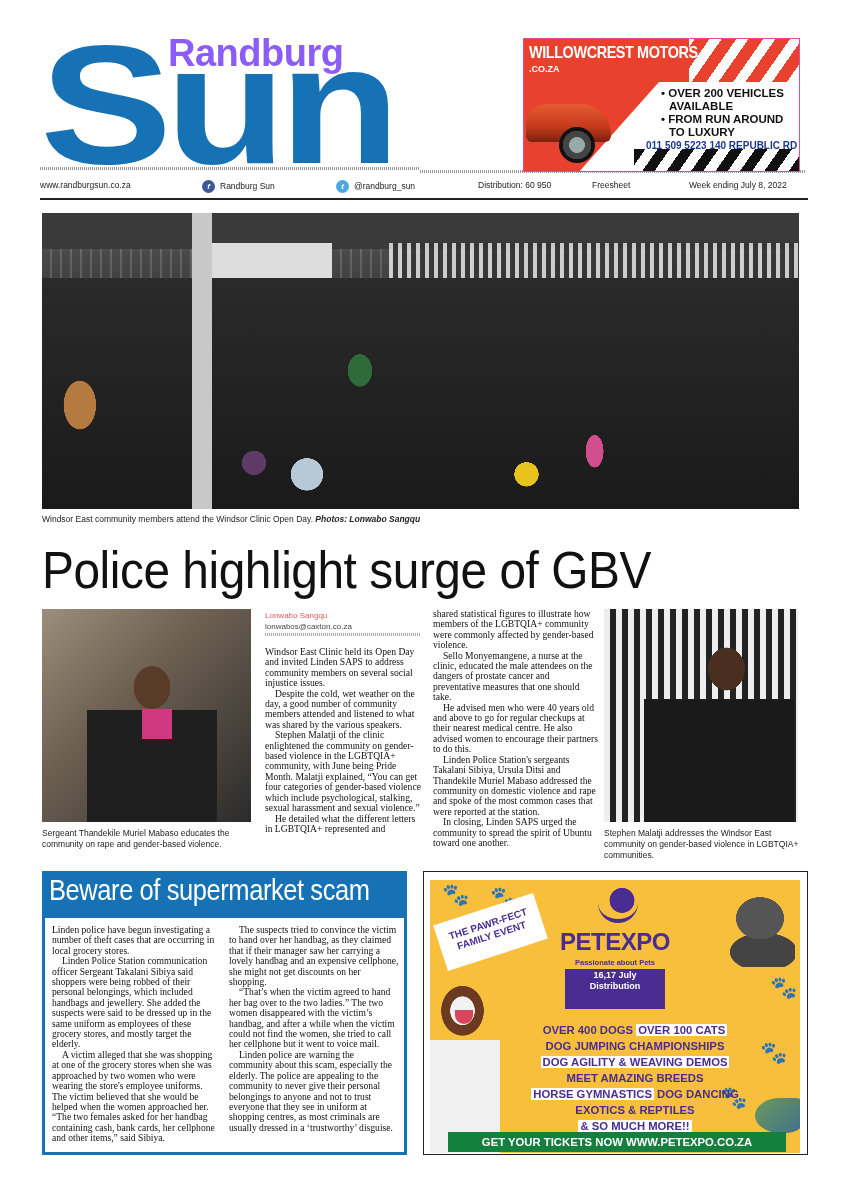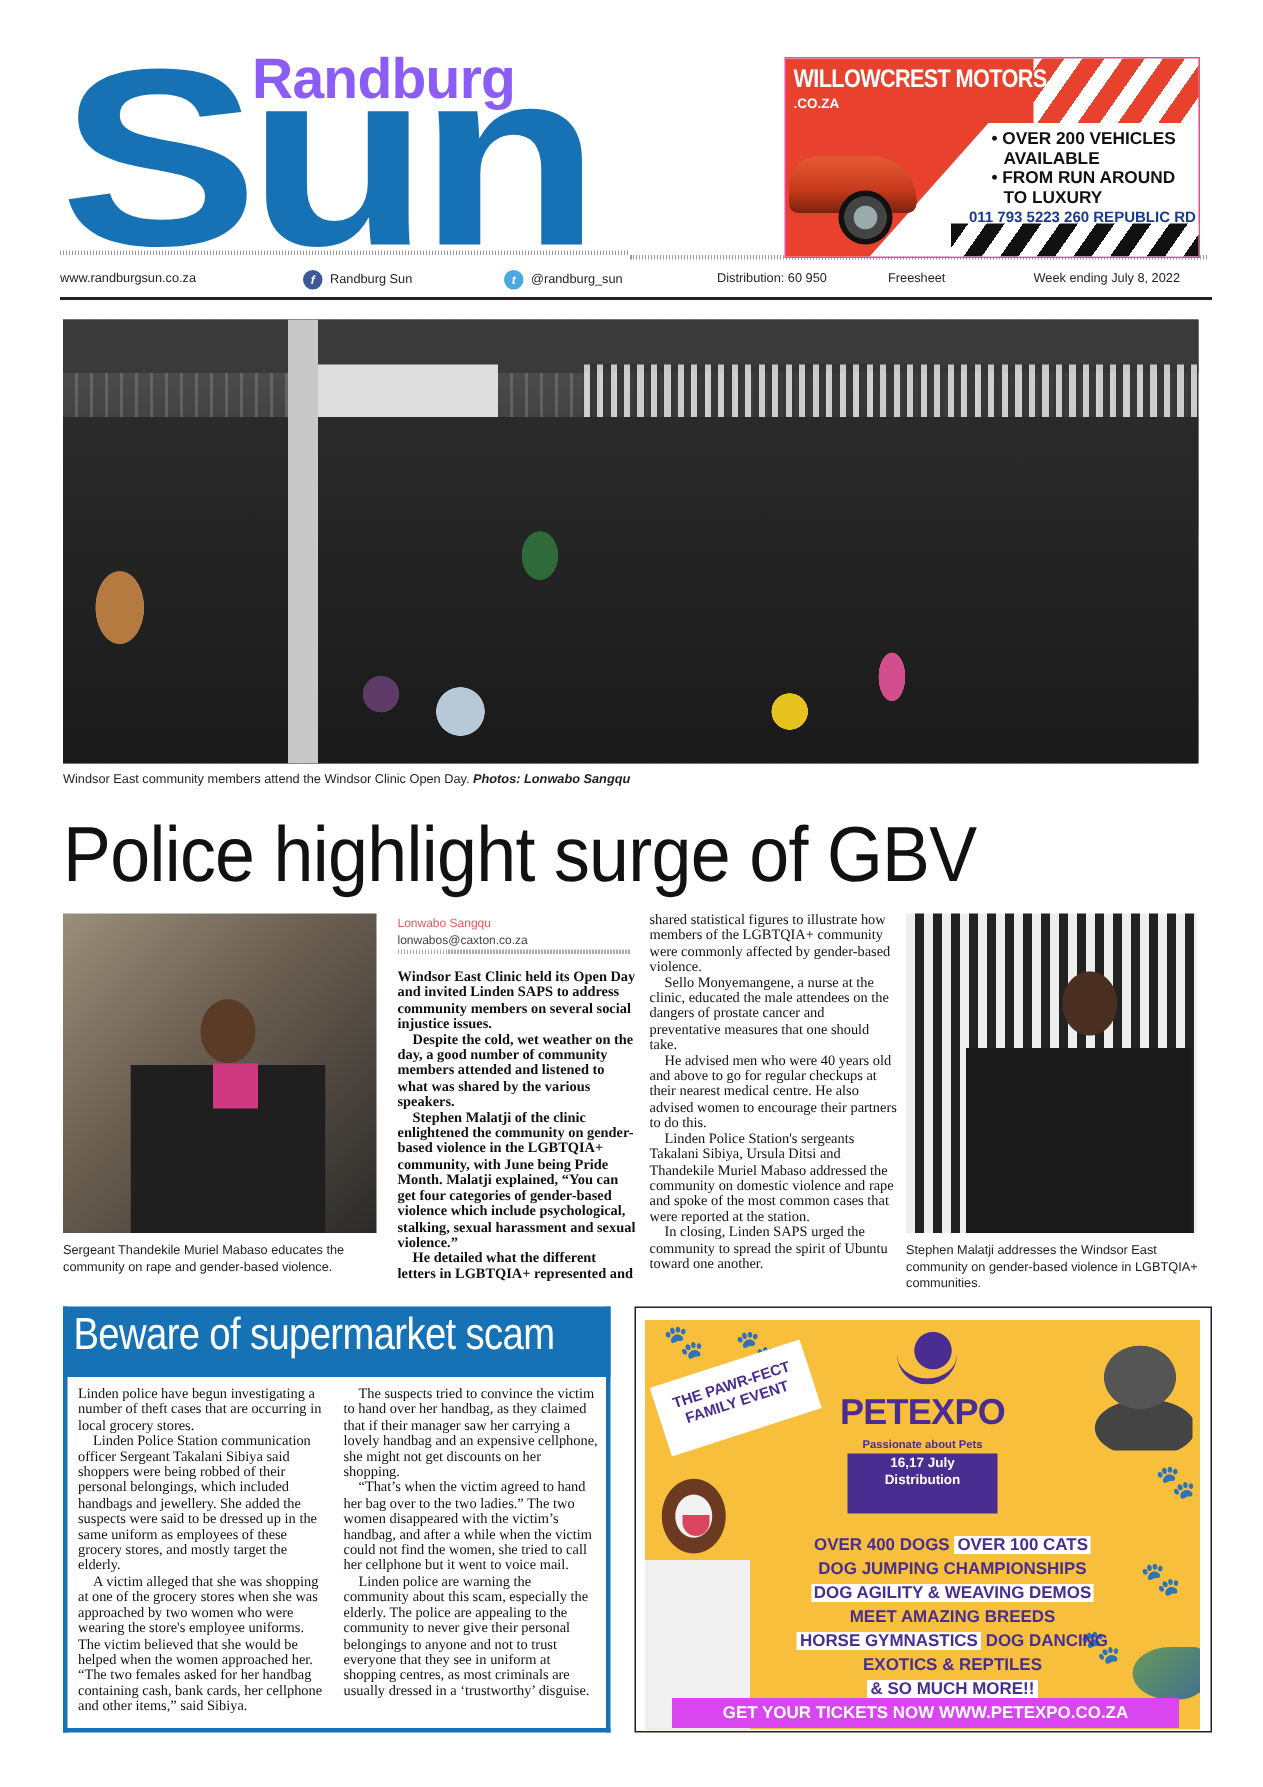--- a/index.html
+++ b/index.html
@@ -63,21 +63,21 @@
   .photo-right .person { position: absolute; left: 40px; top: 20px; width: 150px; height: 200px; background: radial-gradient(ellipse 30px 35px at 55% 20%, #4a2f20 60%, transparent 62%), linear-gradient(180deg, transparent 0 35%, #1a1a1a 35%); border-radius: 50px 50px 0 0; }
 
   
   .byline { left: 265px; top: 610px; font-family: "Liberation Sans", sans-serif; font-size: 8px; line-height: 11px; }
   .byline .name { color: #e8575a; }
   .byline .email { color: #444; }
   .byline-rule { left: 265px; top: 633px; width: 155px; height: 3px; background-image: repeating-linear-gradient(90deg, #aaa 0 1px, transparent 1px 2px); }
   .col { font-family: "Liberation Serif", serif; font-size: 9.6px; line-height: 10.4px; color: #111; text-align: left; }
   .col p { text-indent: 0; }
   .col p + p { text-indent: 10px; }
-  .col1 { left: 265px; top: 647px; width: 160px; font-weight: bold; }
+  .col1 { left: 265px; top: 647px; width: 160px; }
   .col2 { left: 433px; top: 609px; width: 165px; }
   .col2 p:first-child { text-indent: 0; }
 
   
   .scam-box { left: 42px; top: 871px; width: 365px; height: 284px; border: 3px solid #1672b5; border-top: none; }
   .scam-head { left: 42px; top: 871px; width: 365px; height: 47px; background: #1672b5; }
   .scam-head span { position: absolute; left: 7px; top: 2px; font-family: "Liberation Sans", sans-serif; font-size: 30px; color: #fff; transform: scaleX(0.85); transform-origin: left top; white-space: nowrap; letter-spacing: -0.5px; }
   .scam-col1 { left: 52px; top: 925px; width: 163px; }
   .scam-col2 { left: 229px; top: 925px; width: 170px; }
 
@@ -90,21 +90,21 @@
   .pet-ad .tagline { position: absolute; left: 125px; top: 78px; width: 120px; text-align: center; font-family: "Liberation Sans", sans-serif; font-weight: 700; font-size: 7.5px; color: #4a2d91; }
   .pet-ad .date-box { position: absolute; left: 135px; top: 89px; width: 100px; height: 40px; background: #4a2d91; color: #fff; text-align: center; font-family: "Liberation Sans", sans-serif; font-weight: 700; font-size: 9px; line-height: 11px; padding-top: 1px; }
   .pet-ad .cat { position: absolute; left: 295px; top: 12px; width: 70px; height: 75px; background: radial-gradient(ellipse 25px 22px at 50% 35%, #555 95%, transparent 97%), radial-gradient(ellipse 35px 20px at 55% 80%, #444 95%, transparent 97%); }
   .pet-ad .dog { position: absolute; left: -5px; top: 82px; width: 75px; height: 195px; background: radial-gradient(ellipse 30px 35px at 50% 25%, #f2f2f2 40%, #6b3a20 42% 70%, transparent 72%), linear-gradient(180deg, transparent 0 40%, #f0f0f0 40%); }
   .pet-ad .tongue { position: absolute; left: 25px; top: 130px; width: 18px; height: 14px; border-radius: 0 0 10px 10px; background: #d9455c; }
   .pet-ad .chameleon { position: absolute; left: 325px; top: 218px; width: 50px; height: 35px; border-radius: 50% 20% 40% 50%; background: linear-gradient(135deg, #6a9a5a, #3f6f8f); }
   .pet-ad .paw { position: absolute; font-size: 22px; color: #fff; opacity: 0.9; }
   .pet-ad .big-title { position: absolute; left: 62px; top: 113px; width: 300px; text-align: center; font-family: "Liberation Sans", sans-serif; font-weight: 700; font-style: italic; font-size: 15px; color: #4a2d91; letter-spacing: -0.3px; }
   .pet-ad .features { position: absolute; left: 70px; top: 142px; width: 270px; text-align: center; font-family: "Liberation Sans", sans-serif; font-weight: 700; font-size: 11.3px; line-height: 16px; color: #4a2d91; }
   .pet-ad .features .hl { background: #fff; padding: 0 2px; }
-  .pet-ad .tickets { position: absolute; left: 18px; top: 252px; width: 338px; height: 20px; background: #d946ef; color: #fff; text-align: center; font-family: "Liberation Sans", sans-serif; font-weight: 700; font-size: 11.3px; line-height: 20px; }
+  .pet-ad .tickets { position: absolute; left: 18px; top: 252px; width: 338px; height: 20px; background: #15803d; color: #fff; text-align: center; font-family: "Liberation Sans", sans-serif; font-weight: 700; font-size: 11.3px; line-height: 20px; }
 </style>
 </head>
 <body>
 
 <div class="abs mast-sun">Sun</div>
 <div class="abs mast-randburg">Randburg</div>
 <div class="abs dotted-rule"></div>
 <div class="abs dotted-rule2"></div>
 
 <div class="abs car-ad">
@@ -113,21 +113,21 @@
   <div class="diag"></div>
   <div class="stripes-bot"></div>
   <div class="car"></div>
   <div class="wheel"></div>
   <div class="brand">WILLOWCREST MOTORS</div>
   <div class="brand-sub">.CO.ZA</div>
   <div class="bullets">
     <div>• OVER 200 VEHICLES AVAILABLE</div>
     <div>• FROM RUN AROUND TO LUXURY</div>
   </div>
-  <div class="phone">011 793 5223 260 REPUBLIC RD</div>
+  <div class="phone">011 509 5223 140 REPUBLIC RD</div>
 </div>
 
 <div class="abs infobar">
   <span style="left:0">www.randburgsun.co.za</span>
   <span style="left:162px"><i class="social-icon fb">f</i><b style="font-weight:400">Randburg Sun</b></span>
   <span style="left:296px"><i class="social-icon tw">t</i><b style="font-weight:400">@randburg_sun</b></span>
   <span style="left:438px">Distribution: 60 950</span>
   <span style="left:552px">Freesheet</span>
   <span style="left:649px">Week ending July 8, 2022</span>
 </div>

